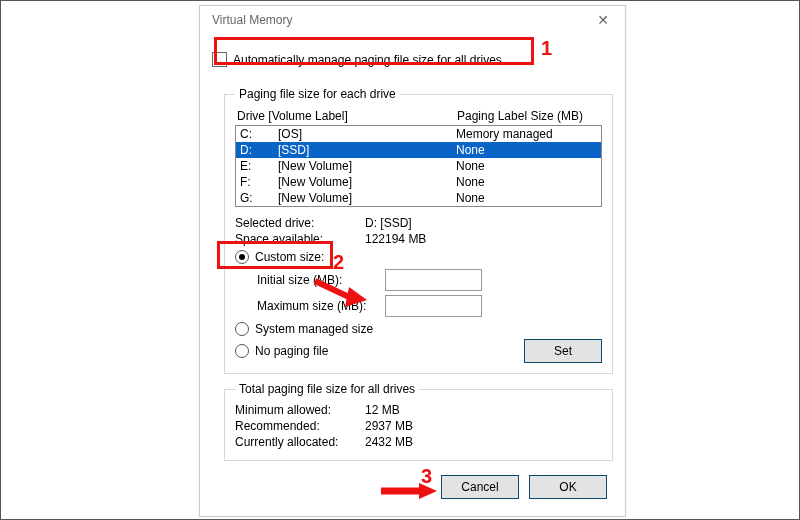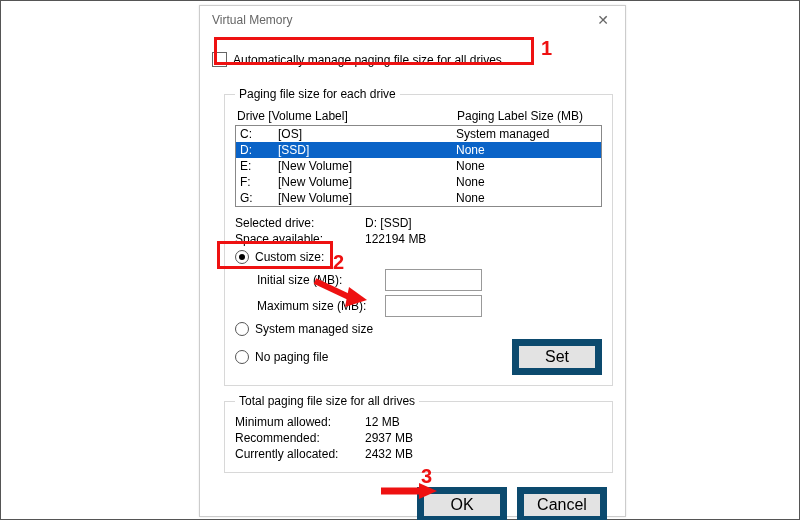--- a/index.html
+++ b/index.html
@@ -21,21 +21,21 @@
 .row .p{flex:1}
 .row.sel{background:#0a63c7;color:#fff}
 .kv{display:flex;padding:1px 0}
 .kv .k{width:130px}
 .radio-row{display:flex;align-items:center;gap:6px;padding:3px 0}
 .radio{width:12px;height:12px;border:1px solid #555;border-radius:50%;display:inline-flex;align-items:center;justify-content:center}
 .radio.checked::after{content:"";width:6px;height:6px;background:#000;border-radius:50%}
 .size-row{display:flex;align-items:center;gap:8px;padding:2px 0 2px 22px}
 .size-row .lbl{width:120px}
 .txt{width:95px;height:20px;border:1px solid #999;background:#fff}
-.btn{min-width:76px;height:22px;border:7px solid #0c4a6e;background:#e3e3e3;display:inline-flex;align-items:center;justify-content:center;font-size:16px}
+.btn{min-width:76px;height:22px;border:1px solid #0c4a6e;background:#e3e3e3;display:inline-flex;align-items:center;justify-content:center;font-size:12px}
 .actions{display:flex;justify-content:flex-end;gap:10px;padding:6px 6px 0 6px}
 .hi-red{border:3px solid #e11;position:absolute;pointer-events:none}
 .anno{position:absolute;color:#e11;font-size:20px;font-weight:600;font-family:Arial,sans-serif;pointer-events:none}
 .arrow{position:absolute;pointer-events:none}
 </style>
 </head>
 <body>
 
 <div class="canvas">
   <div class="dialog">
@@ -57,21 +57,21 @@
 
         <div class="list-hdr">
           <span class="c1">Drive  [Volume Label]</span>
           <span>Paging Label Size (MB)</span>
         </div>
 
         <div class="listbox">
           <div class="row">
             <span class="d">C:</span>
             <span class="v">[OS]</span>
-            <span class="p">System managed</span>
+            <span class="p">Memory managed</span>
           </div>
           <div class="row sel">
             <span class="d">D:</span>
             <span class="v">[SSD]</span>
             <span class="p">None</span>
           </div>
           <div class="row">
             <span class="d">E:</span>
             <span class="v">[New Volume]</span>
             <span class="p">None</span>
@@ -135,22 +135,22 @@
             <span class="k">Recommended:</span>
             <span>2937 MB</span>
           </div>
         <div class="kv">
             <span class="k">Currently allocated:</span>
             <span>2432 MB</span>
           </div>
       </fieldset>
 
       <div class="actions">
+        <span class="btn">Cancel</span>
         <span class="btn">OK</span>
-        <span class="btn">Cancel</span>
       </div>
     </div>
   </div>
 
   <div class="hi-red" style="left:213px;top:36px;width:314px;height:22px"></div>
   <span class="anno" style="left:540px;top:36px">1</span>
 
   <div class="hi-red" style="left:216px;top:240px;width:110px;height:22px"></div>
   <span class="anno" style="left:332px;top:250px">2</span>
 

